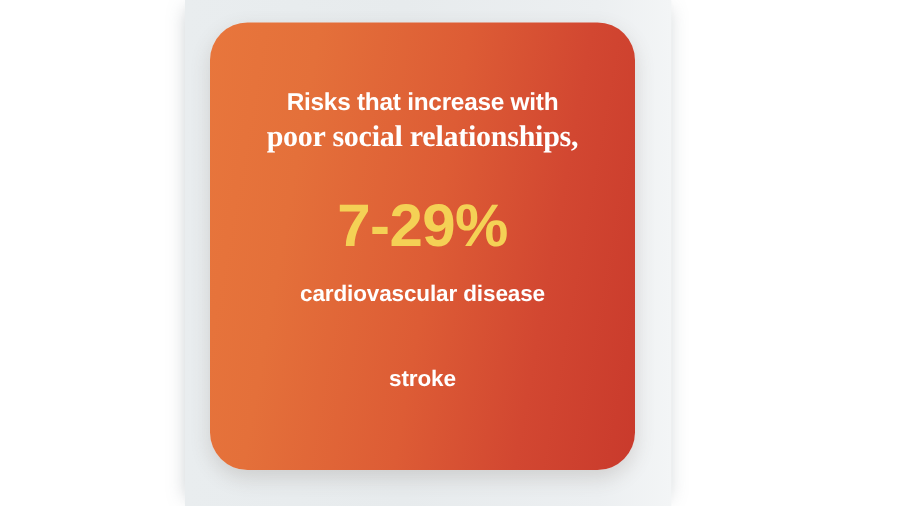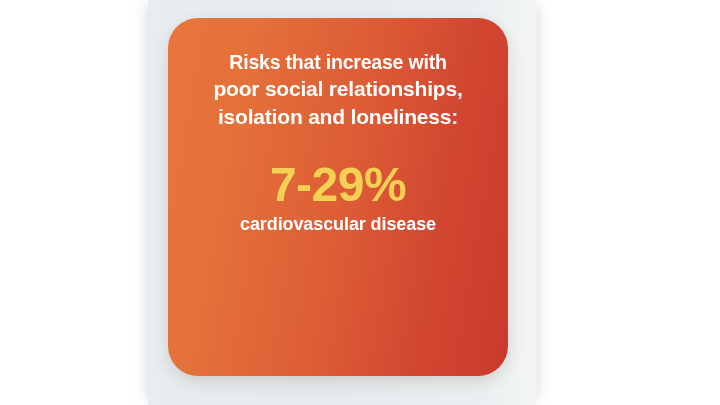--- a/index.html
+++ b/index.html
@@ -38,21 +38,21 @@
   #card {
     position: absolute;
     left: 168px;
     top: 18px;
     width: 340px;
     height: 358px;
     border-radius: 30px;
     background: linear-gradient(100deg, #e8763c 0%, #e4703a 22%, #dd5c35 52%, #d24731 76%, #c93a2c 100%);
     box-shadow: 0 6px 16px rgba(90,70,60,0.18);
     box-sizing: border-box;
-    padding: 32px 22px 28px 22px;
+    padding: 52px 22px 28px 22px;
     display: flex;
     flex-direction: column;
     align-items: center;
     overflow: hidden;
   }
 
   .heading {
     width: 100%;
     text-align: center;
     color: #ffffff;
@@ -60,22 +60,23 @@
     letter-spacing: -0.2px;
   }
   .heading .line1 {
     display: block;
     font-size: 19.5px;
     font-weight: 600;
   }
   .heading .line2,
   .heading .line3 {
     display: block;
-    font-size: 21px;
+    font-size: 24px;
     font-weight: bold;
+    font-family: Liberation Serif, serif;
   }
 
   .stat-block {
     width: 100%;
     text-align: center;
   }
   .stat-block.first { margin-top: 30px; }
   .stat-block.second { margin-top: 28px; }
 
   .stat-value {
@@ -85,41 +86,41 @@
     font-weight: bold;
     letter-spacing: -0.5px;
     line-height: 1.05;
   }
   .stat-label {
     display: block;
     color: #ffffff;
     font-size: 18px;
     font-weight: bold;
     letter-spacing: -0.1px;
-    margin-top: 4px;
+    margin-top: 18px;
     line-height: 1.2;
   }
 </style>
 </head>
 <body>
 
 <div id="stage">
 
   <div id="panel"></div>
 
   <div id="card">
 
     <div class="heading">
       <span class="line1">Risks that increase with</span>
       <span class="line2">poor social relationships,</span>
-      <span class="line3">isolation and loneliness:</span>
     </div>
 
     <div class="stat-block first">
       <span class="stat-value">7-29%</span>
       <span class="stat-label">cardiovascular disease</span>
     </div>
 
     <div class="stat-block second">
+      <span class="stat-label">stroke</span>
     </div>
 
   </div>
 </div>
 
 </body></html>

